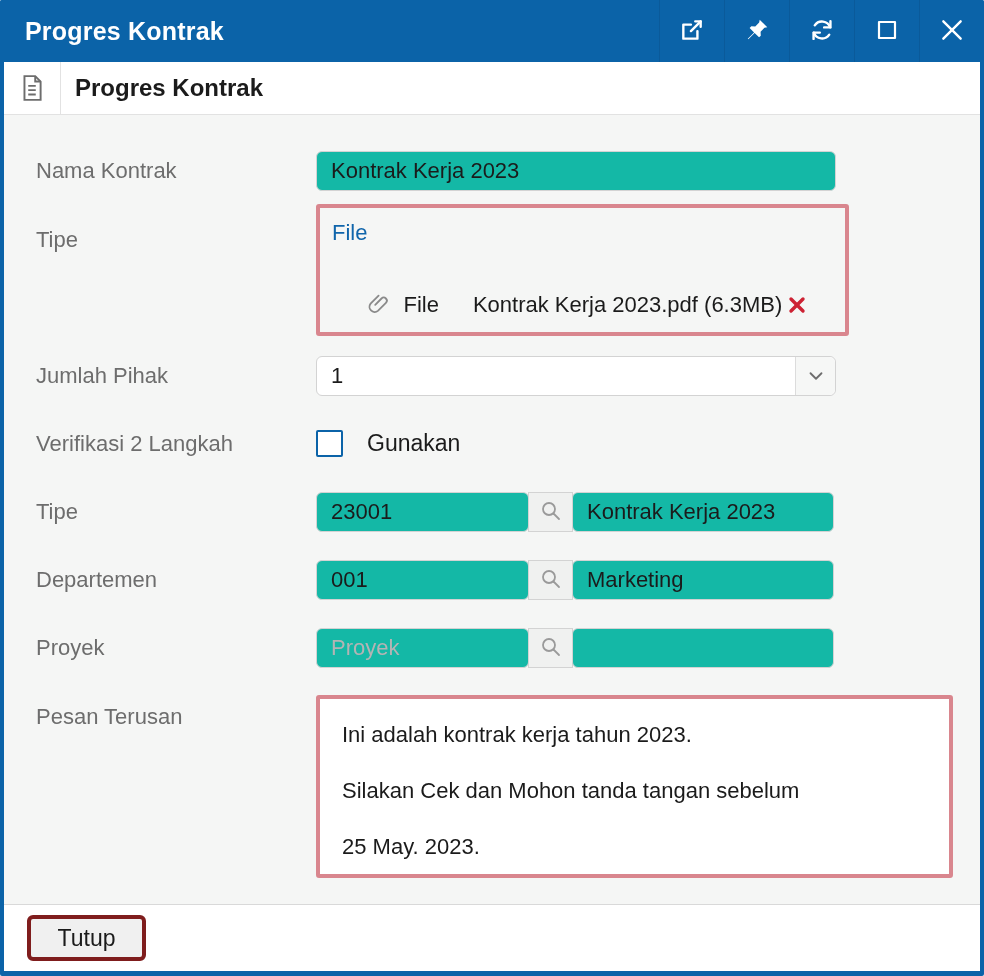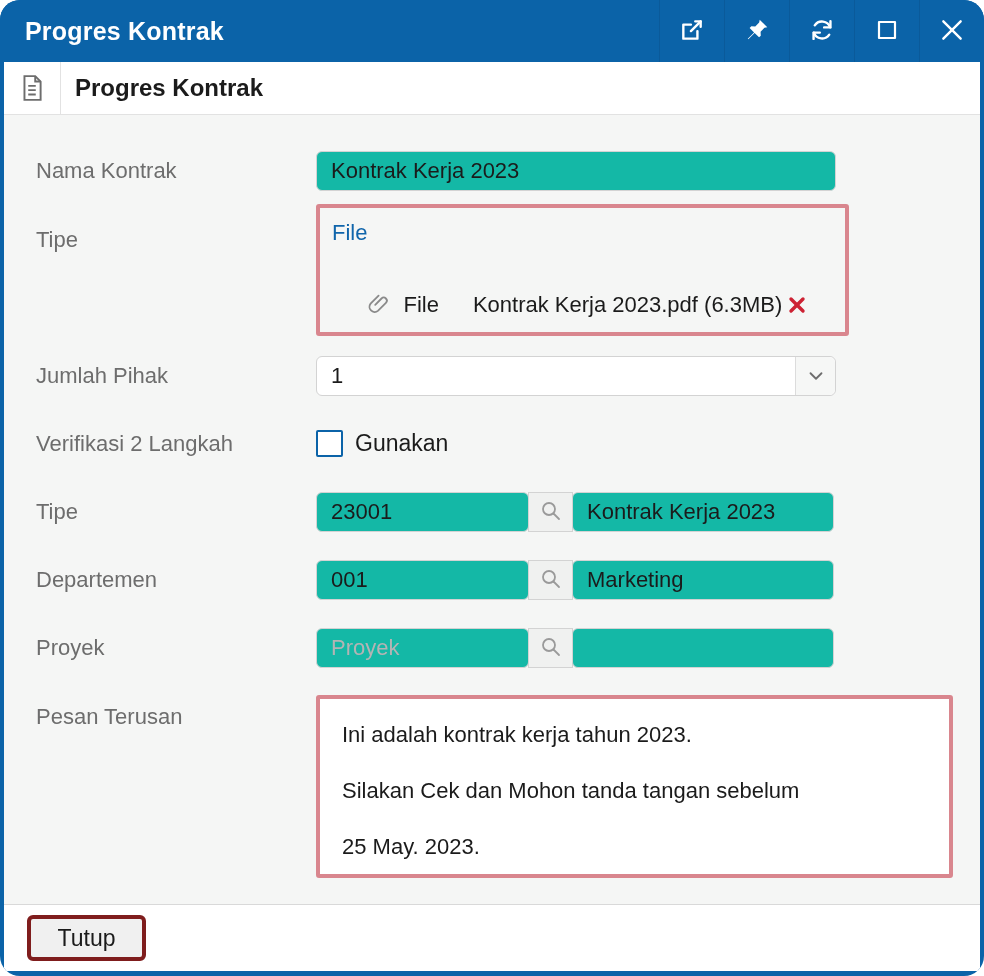--- a/index.html
+++ b/index.html
@@ -1,18 +1,18 @@
 <!DOCTYPE html>
 <html><head>
 <meta charset="utf-8">
 <style>
   * { margin:0; padding:0; box-sizing:border-box; }
   html,body { width:984px; height:976px; background:#ffffff;
     font-family:"Liberation Sans","DejaVu Sans",sans-serif; }
-  .window { width:984px; height:976px; background:#0b63a8; border-radius:20px;
+  .window { width:984px; height:976px; background:#0b63a8; border-radius:2px;
     padding:0 4px 5px 4px; display:flex; flex-direction:column; overflow:hidden; }
 
   
   .titlebar { height:62px; flex:0 0 62px; display:flex; align-items:center;
     color:#fff; background:#0b63a8; margin:0 -4px; padding-left:25px; }
   .titlebar .title { font-size:25px; font-weight:700; letter-spacing:.2px; }
   .titlebar-actions { margin-left:auto; display:flex; height:62px; }
   .tb-btn { width:65px; height:62px; display:flex; align-items:center; justify-content:center;
     border-left:1px solid #0a5a9a; cursor:pointer; background:transparent; border-top:none;
     border-right:none; border-bottom:none; }
@@ -62,21 +62,21 @@
     display:flex; align-items:center; cursor:pointer; }
   .select .val { flex:1; font-size:22px; color:#1b1b1b; padding-left:14px; }
   .select .chev { width:40px; height:38px; border-left:1px solid #dcdcdc; background:#f6f7f6;
     border-radius:0 6px 6px 0; display:flex; align-items:center; justify-content:center; }
   .select .chev svg { stroke:#6d6d6d; fill:none; stroke-width:2; stroke-linecap:round; stroke-linejoin:round; }
 
   
   .r-check { margin-bottom:35px; }
   .checkbox { width:27px; height:27px; border:2.5px solid #0b63a8; border-radius:2px; background:#fff;
     cursor:pointer; flex:0 0 27px; }
-  .check-label { font-size:23px; color:#1b1b1b; margin-left:12px; cursor:default; }
+  .check-label { font-size:23px; color:#1b1b1b; margin-left:24px; cursor:default; }
 
   
   .r-pair { margin-bottom:28px; }
   .code-input { width:213px; border-radius:6px 0 0 6px; }
   .search-btn { width:45px; height:40px; margin-left:-1px; border:1px solid #d3d3d3; background:#f0f1f0;
     display:flex; align-items:center; justify-content:center; cursor:pointer; }
   .search-btn svg { stroke:#9a9a9a; fill:none; stroke-width:1.8; stroke-linecap:round; }
   .name-input { width:262px; margin-left:-1px; border-radius:0 6px 6px 0; }
   .r-proyek { margin-bottom:27px; }
 

